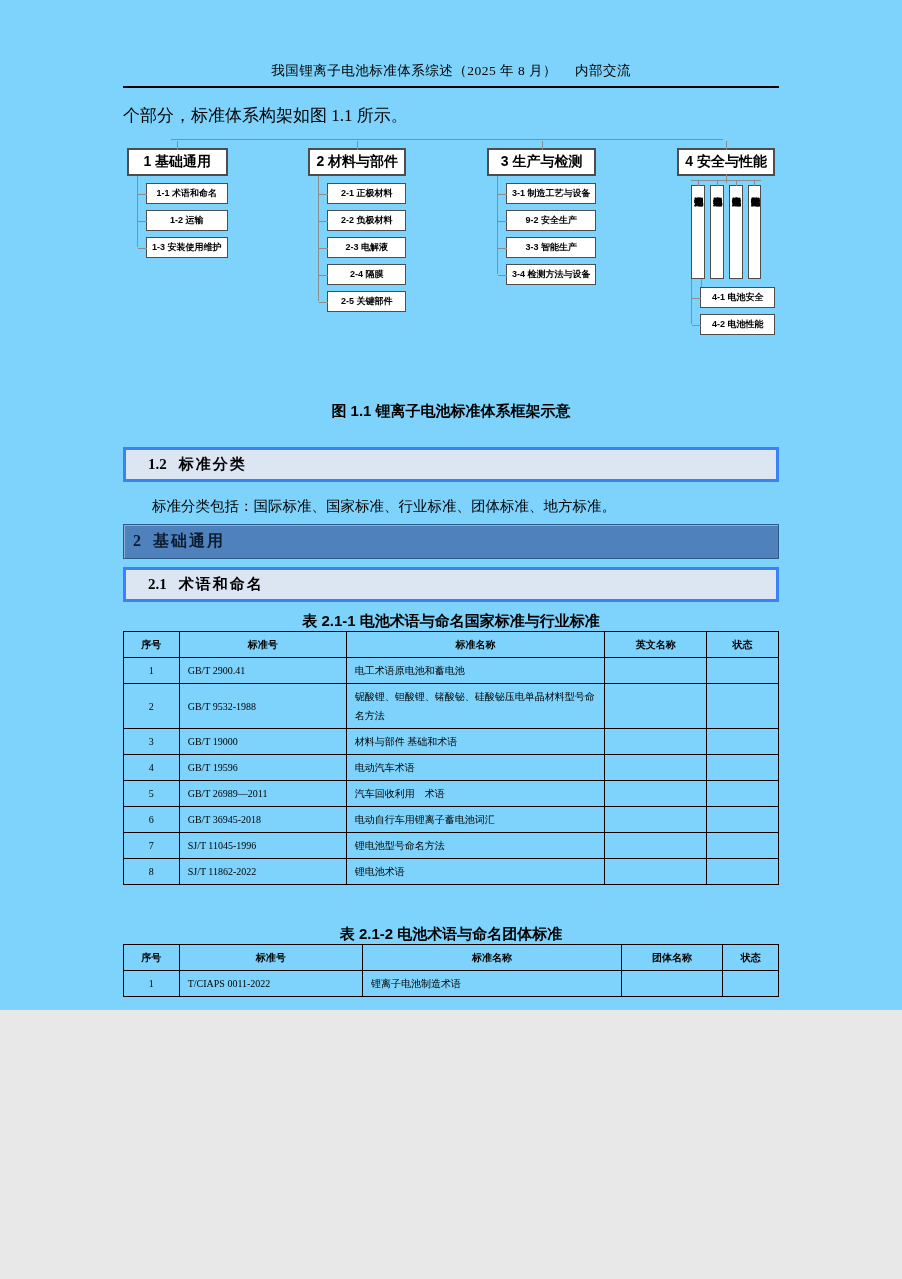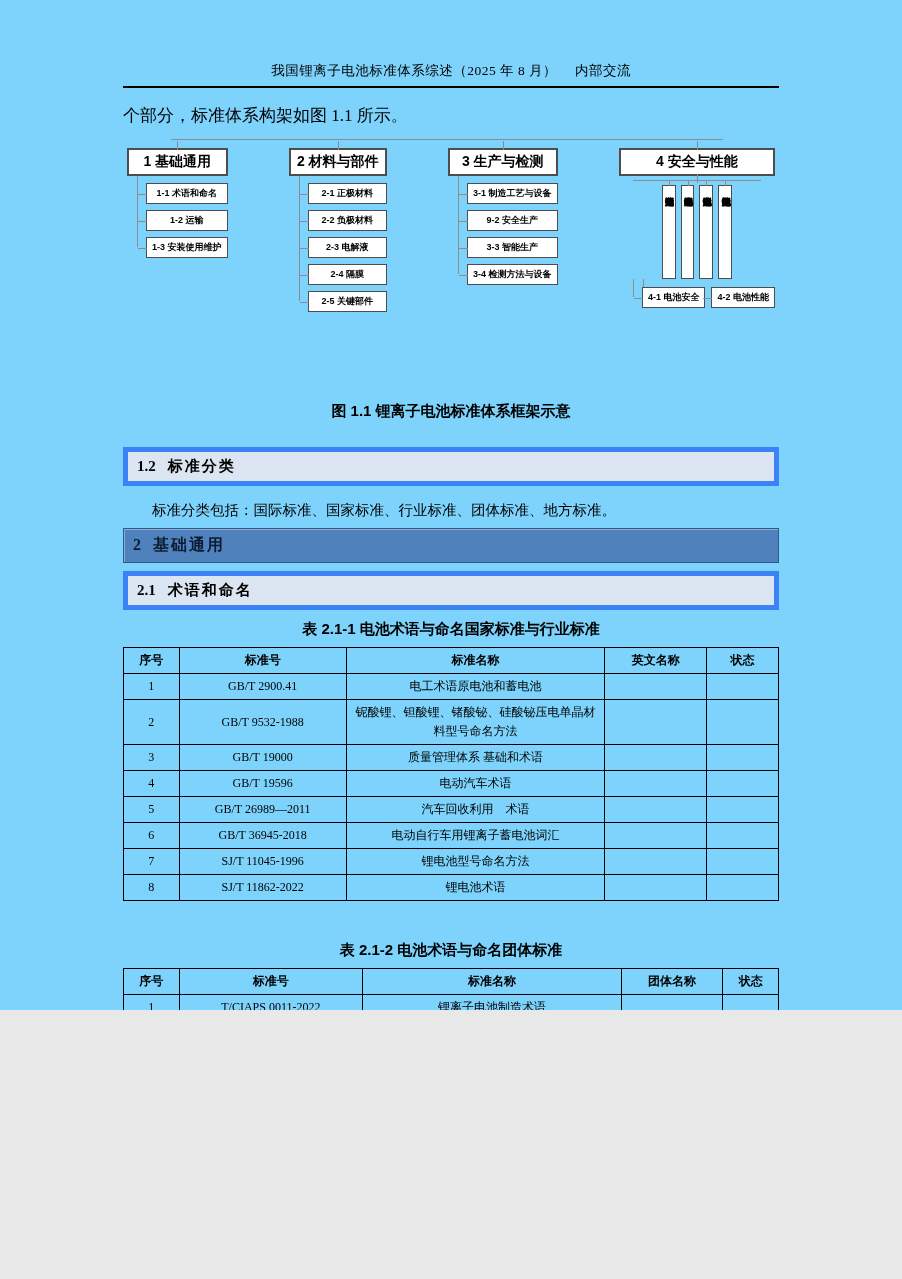--- a/index.html
+++ b/index.html
@@ -50,48 +50,48 @@
   .vkids::before { content:""; position:absolute; top:-5px; left:14px; right:14px;
                    border-top:1.5px solid #8c8c8c; }
   .vkids::after { content:""; position:absolute; bottom:-8px; left:24px; height:8px;
                   border-left:1.5px solid #8c8c8c; }
   .vkid { position:relative; writing-mode:vertical-rl; text-orientation:upright;
           border:1.5px solid #4d4d4d; font-weight:bold; font-size:9px; padding:4px 1px;
           height:84px; background:#fff; line-height:1.1; }
   .vkid::before { content:""; position:absolute; left:50%; top:-5px; height:5px;
                   border-left:1.5px solid #8c8c8c; }
   .subkids { position:relative; margin:8px 0 0 14px; padding-left:9px;
-             display:flex; gap:6px; }
+             display:flex; flex-direction:column; gap:6px; }
   .subkids::before { content:""; position:absolute; left:0; top:-8px; bottom:11px;
                      border-left:1.5px solid #8c8c8c; }
 
   
   .fig-caption { margin-top:22px; text-align:center; font-weight:bold; font-size:15px;
                  font-family:"Liberation Sans", sans-serif; }
   .table-title { margin-top:40px; text-align:center; font-weight:bold; font-size:15px;
                  font-family:"Liberation Sans", sans-serif; }
   .table-title.first { margin-top:10px; }
 
   
   .banner { margin-top:8px; font-weight:bold; box-sizing:border-box; }
   .banner .sec-num { margin-right:12px; }
   .banner .sec-title { letter-spacing:2px; }
-  .banner.light { background:var(--light-bg,#dce6f2); border:5px solid #3b82f6;
-                  padding:5px 9px; font-size:15px; color:#000; }
+  .banner.light { background:var(--light-bg,#dce6f2); border:3px solid #3b82f6;
+                  padding:5px 22px; font-size:15px; color:#000; }
   .banner.dark  { background:var(--dark-bg,#4f81bd); border:1.5px solid var(--dark-border,#2e5a88);
                   box-shadow:inset 1px 1px 0 rgba(255,255,255,0.35);
                   padding:6px 9px; font-size:16px; color:#0c1c30; }
   .banner.b12 { margin-top:26px; }
   .banner.b22 { margin-top:44px; }
 
   
-  table.std { width:100%; border-collapse:collapse; margin-top:8px; font-size:12px;
+  table.std { width:100%; border-collapse:collapse; font-size:10px;
               table-layout:fixed; }
   table.std th, table.std td { border:1.5px solid #000; padding:3px 8px; line-height:19px;
-                               overflow:hidden;text-align:center; }
+                               overflow:hidden; }
   table.std th { text-align:center; font-weight:bold; font-family:"Liberation Sans", sans-serif; }
   table.std td.c-center { text-align:center; }
 
   
   .page-number { margin-top:32px; text-align:right; padding-right:14px; font-size:12.5px; }
 </style>
 </head>
 <body>
 
 <div class="page">
@@ -194,21 +194,21 @@
           <tr>
             <td class="c-center">2</td>
             <td>GB/T 9532-1988</td>
             <td>铌酸锂、钽酸锂、锗酸铋、硅酸铋压电单晶材料型号命名方法</td>
             <td></td>
             <td></td>
           </tr>
           <tr>
             <td class="c-center">3</td>
             <td>GB/T 19000</td>
-            <td>质量管理体系 基础和术语</td>
+            <td>材料与部件 基础和术语</td>
             <td></td>
             <td></td>
           </tr>
           <tr>
             <td class="c-center">4</td>
             <td>GB/T 19596</td>
             <td>电动汽车术语</td>
             <td></td>
             <td></td>
           </tr>

